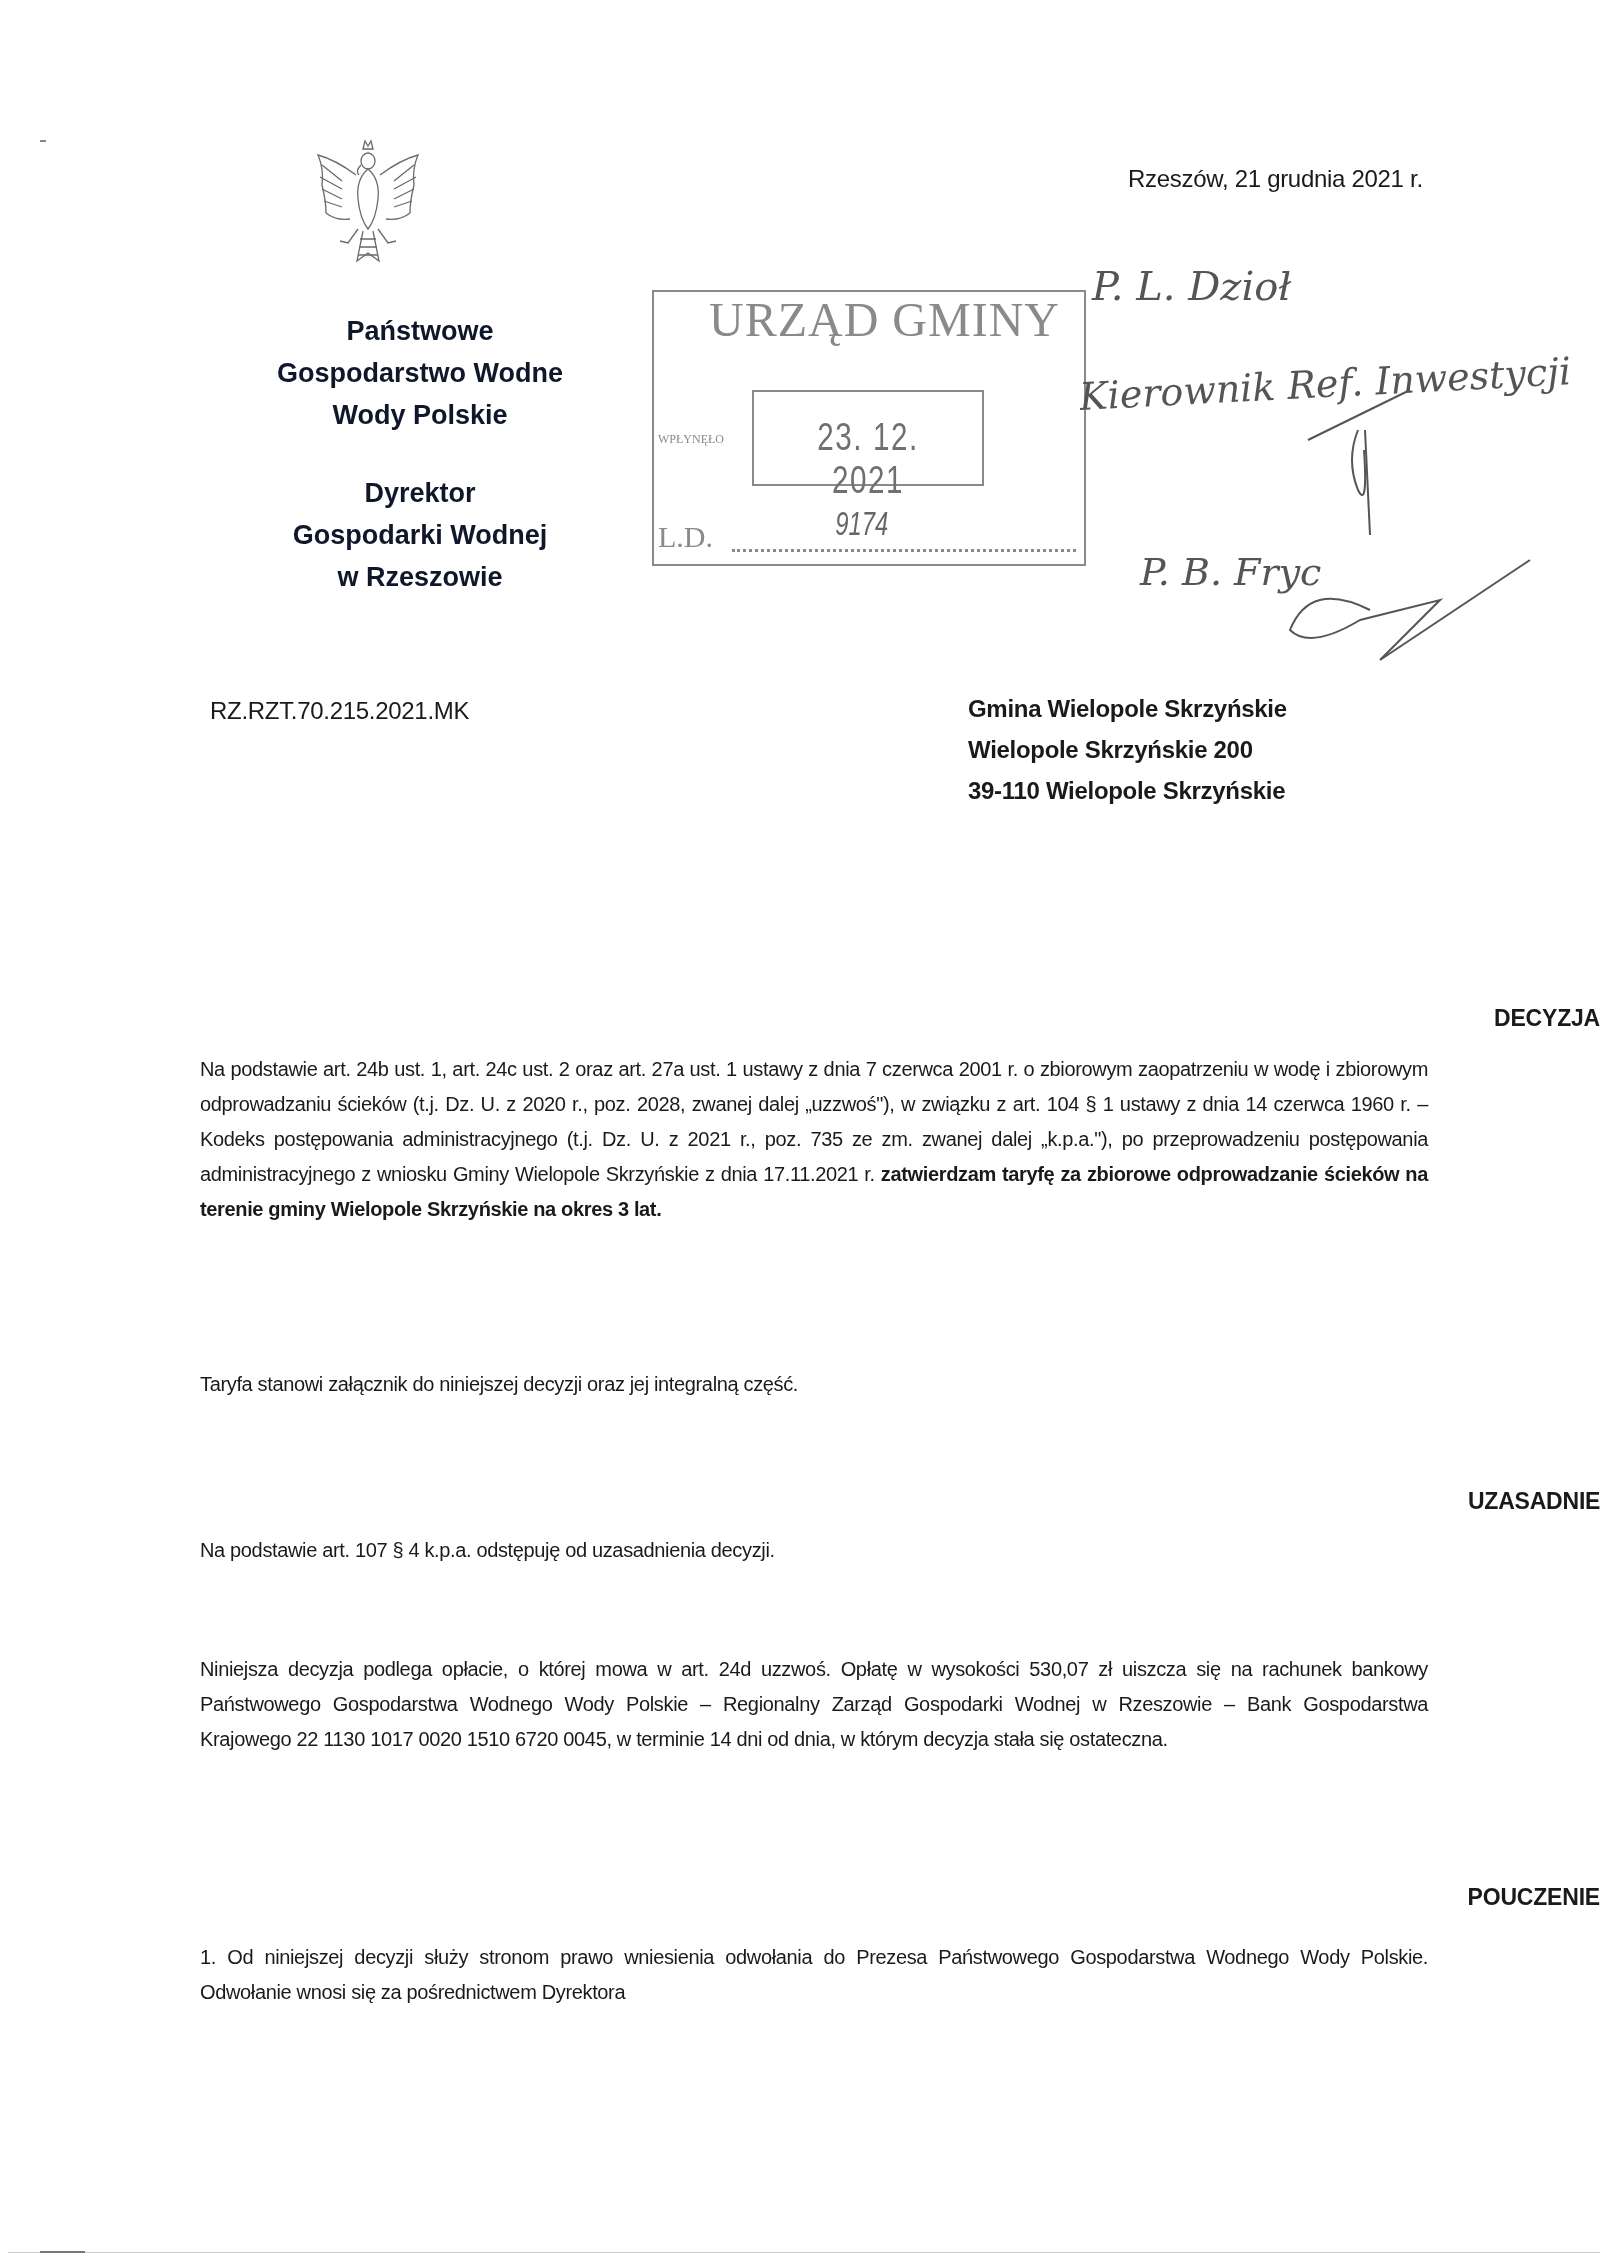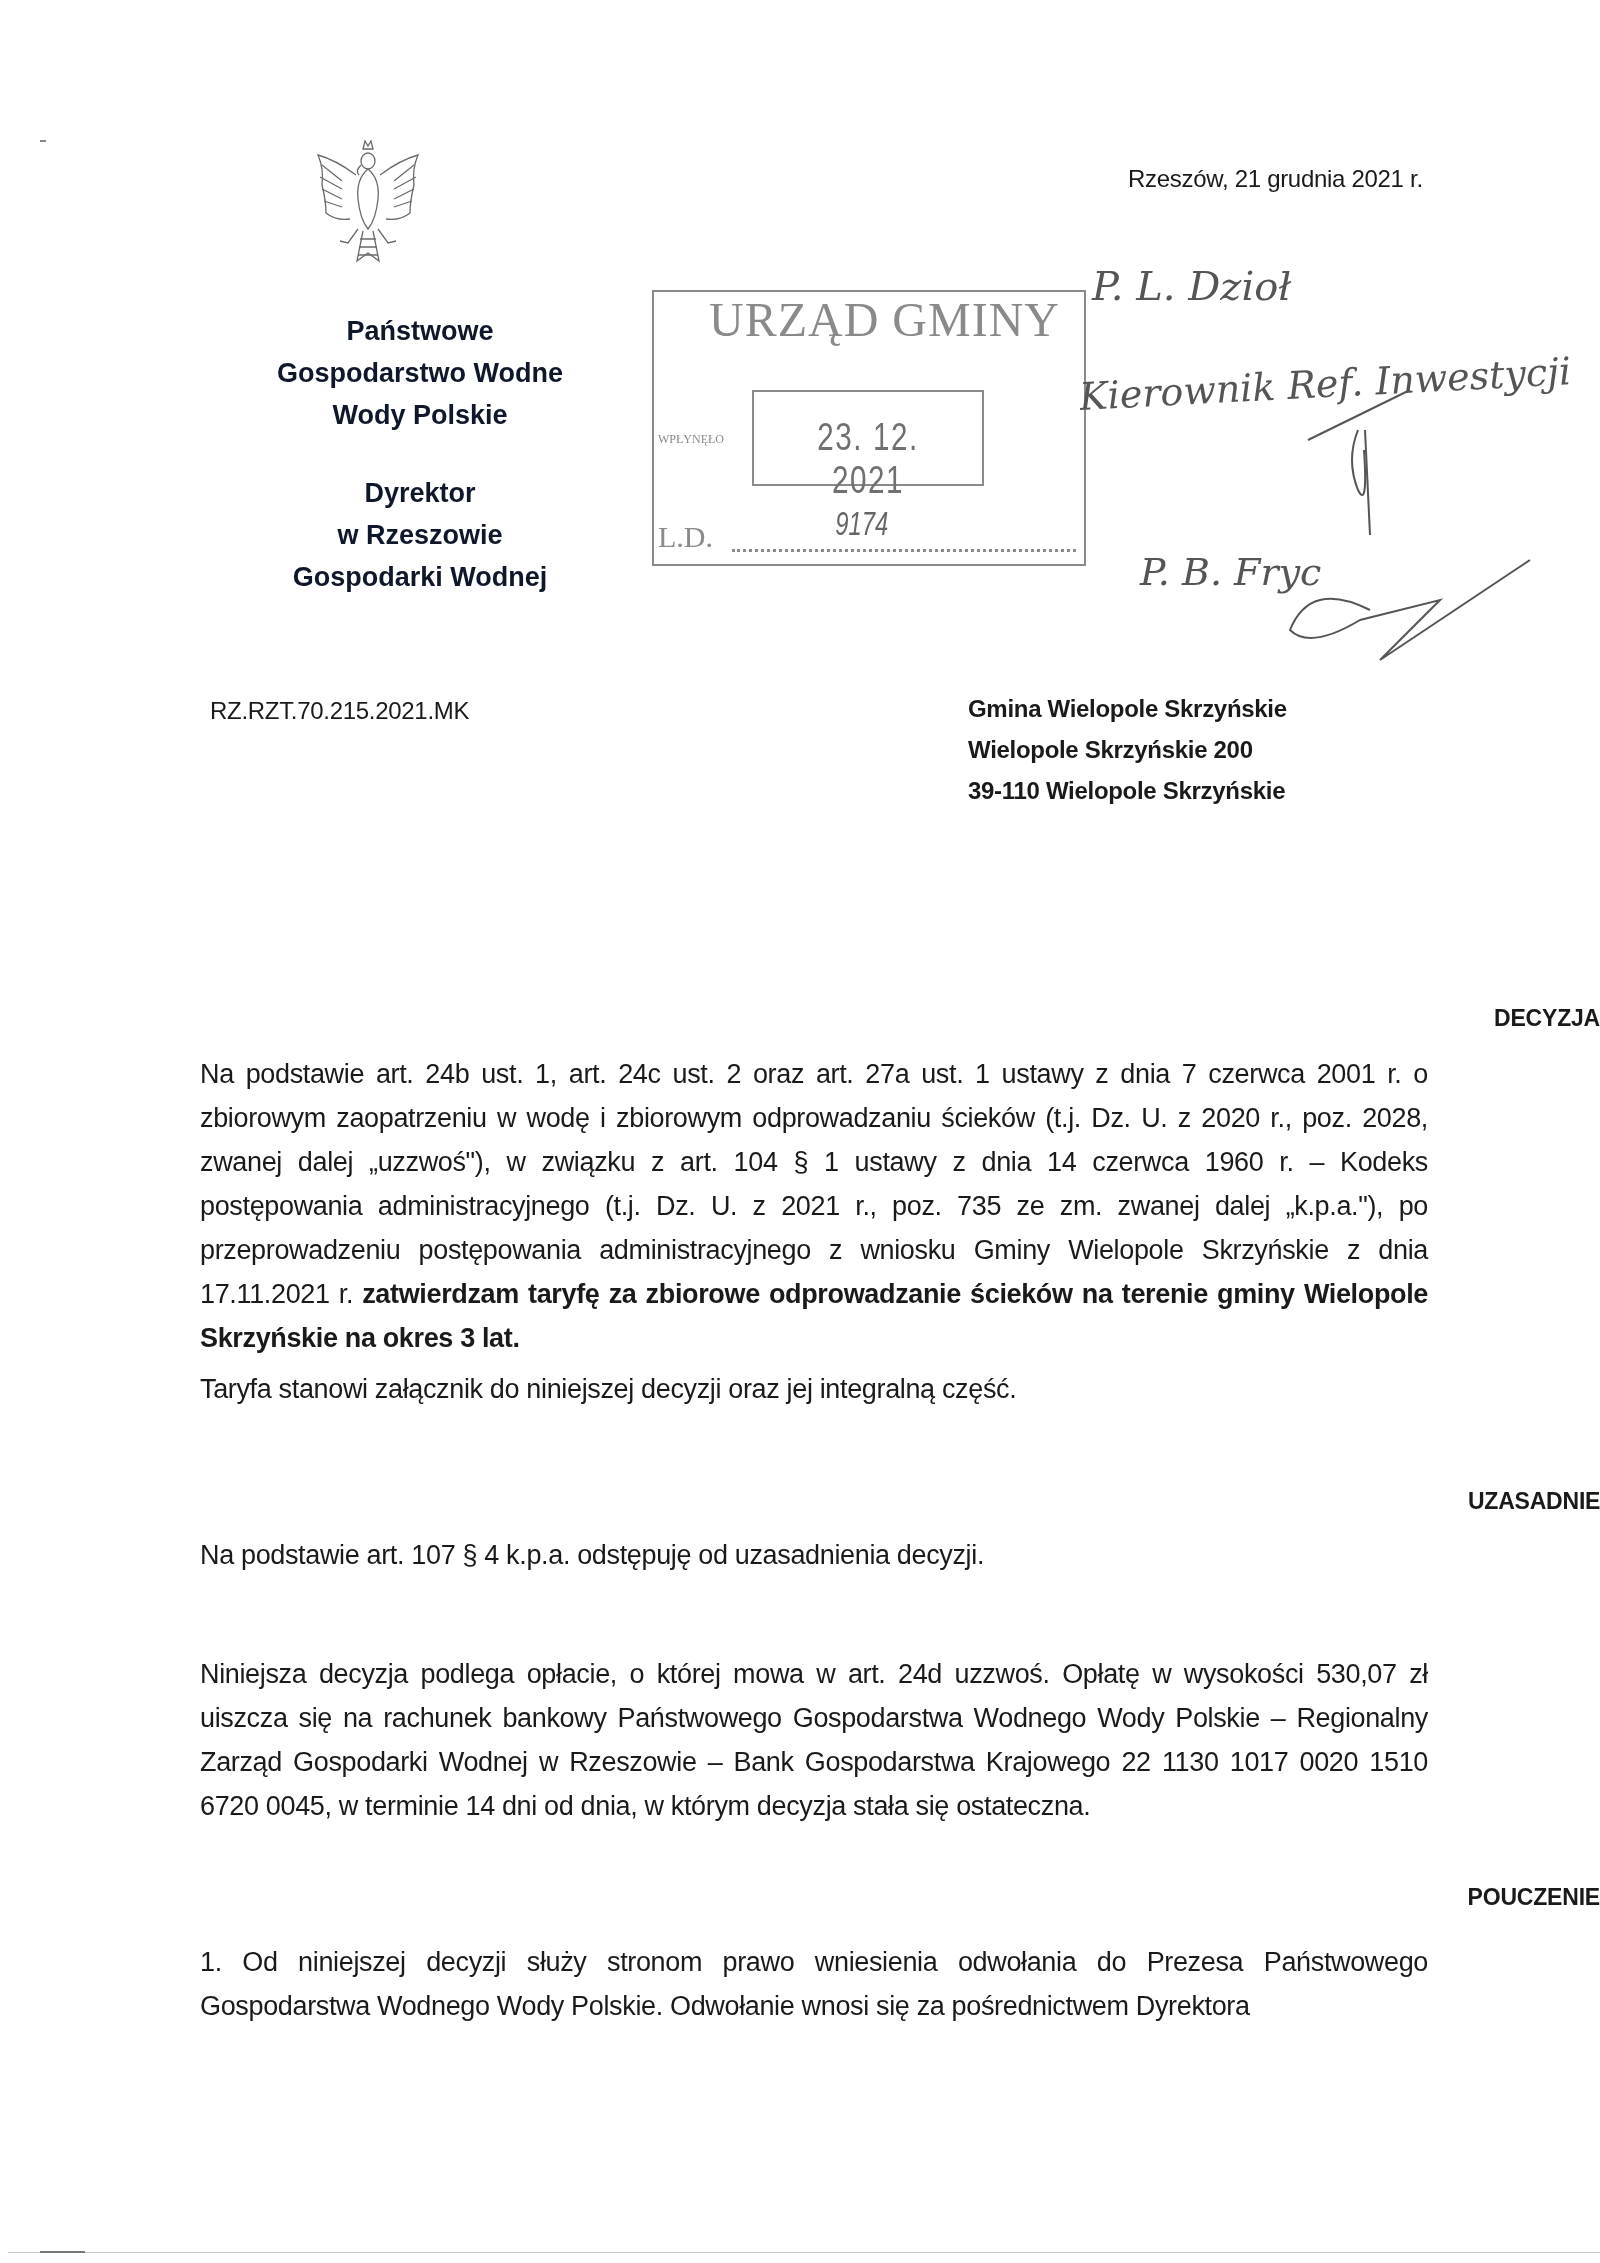--- a/index.html
+++ b/index.html
@@ -32,21 +32,21 @@
 
     .ref { left: 210px; top: 697px; font-size: 24px; letter-spacing: -0.3px; }
 
     .recipient { left: 968px; top: 688px; font-weight: bold; font-size: 24px; line-height: 41px; letter-spacing: -0.3px; }
 
     .heading { left: 0; width: 1600px; text-align: right; font-weight: bold; font-size: 23px; letter-spacing: -0.2px; }
     .h-decyzja { top: 1005px; }
     .h-uzas { top: 1488px; padding-left: 38px; }
     .h-poucz { top: 1876px; margin-top: 8px; }
 
-    .para { left: 200px; width: 1228px; font-size: 27px; line-height: 44px; text-align: justify; text-align-last: left; letter-spacing: -0.35px; }
+    .para { left: 200px; width: 1228px; font-size: 20px; line-height: 35px; text-align: justify; text-align-last: left; letter-spacing: -0.35px; }
     .p1 { top: 1052px; }
     .p2 { top: 1367px; }
     .p3 { top: 1533px; }
     .p4 { top: 1652px; }
     .p5 { top: 1940px; }
     .para b { font-weight: bold; }
 
     .scanline { left: 8px; top: 2252px; width: 1592px; border-top: 1px solid #c9c9c9; }
     .scanmark { left: 40px; top: 2251px; width: 45px; border-top: 2px solid #777; }
     .speck { left: 40px; top: 140px; width: 6px; height: 2px; background: #888; }
@@ -74,22 +74,22 @@
 
 <div class="abs date">Rzeszów, 21 grudnia 2021 r.</div>
 
 <div class="abs sender org">
   <div>Państwowe</div>
   <div>Gospodarstwo Wodne</div>
   <div>Wody Polskie</div>
 </div>
 <div class="abs sender dir">
   <div>Dyrektor</div>
+  <div>Gospodarki Wodnej</div>
   <div>w Rzeszowie</div>
-  <div>Gospodarki Wodnej</div>
 </div>
 
 <div class="abs stamp">
   <div class="stamp-title">URZĄD GMINY</div>
   <div class="stamp-received">WPŁYNĘŁO</div>
   <div class="stamp-datebox">
     <div class="stamp-date">23. 12. 2021</div>
   </div>
   <div class="stamp-ld">L.D.</div>
   <div class="stamp-dots"></div>

